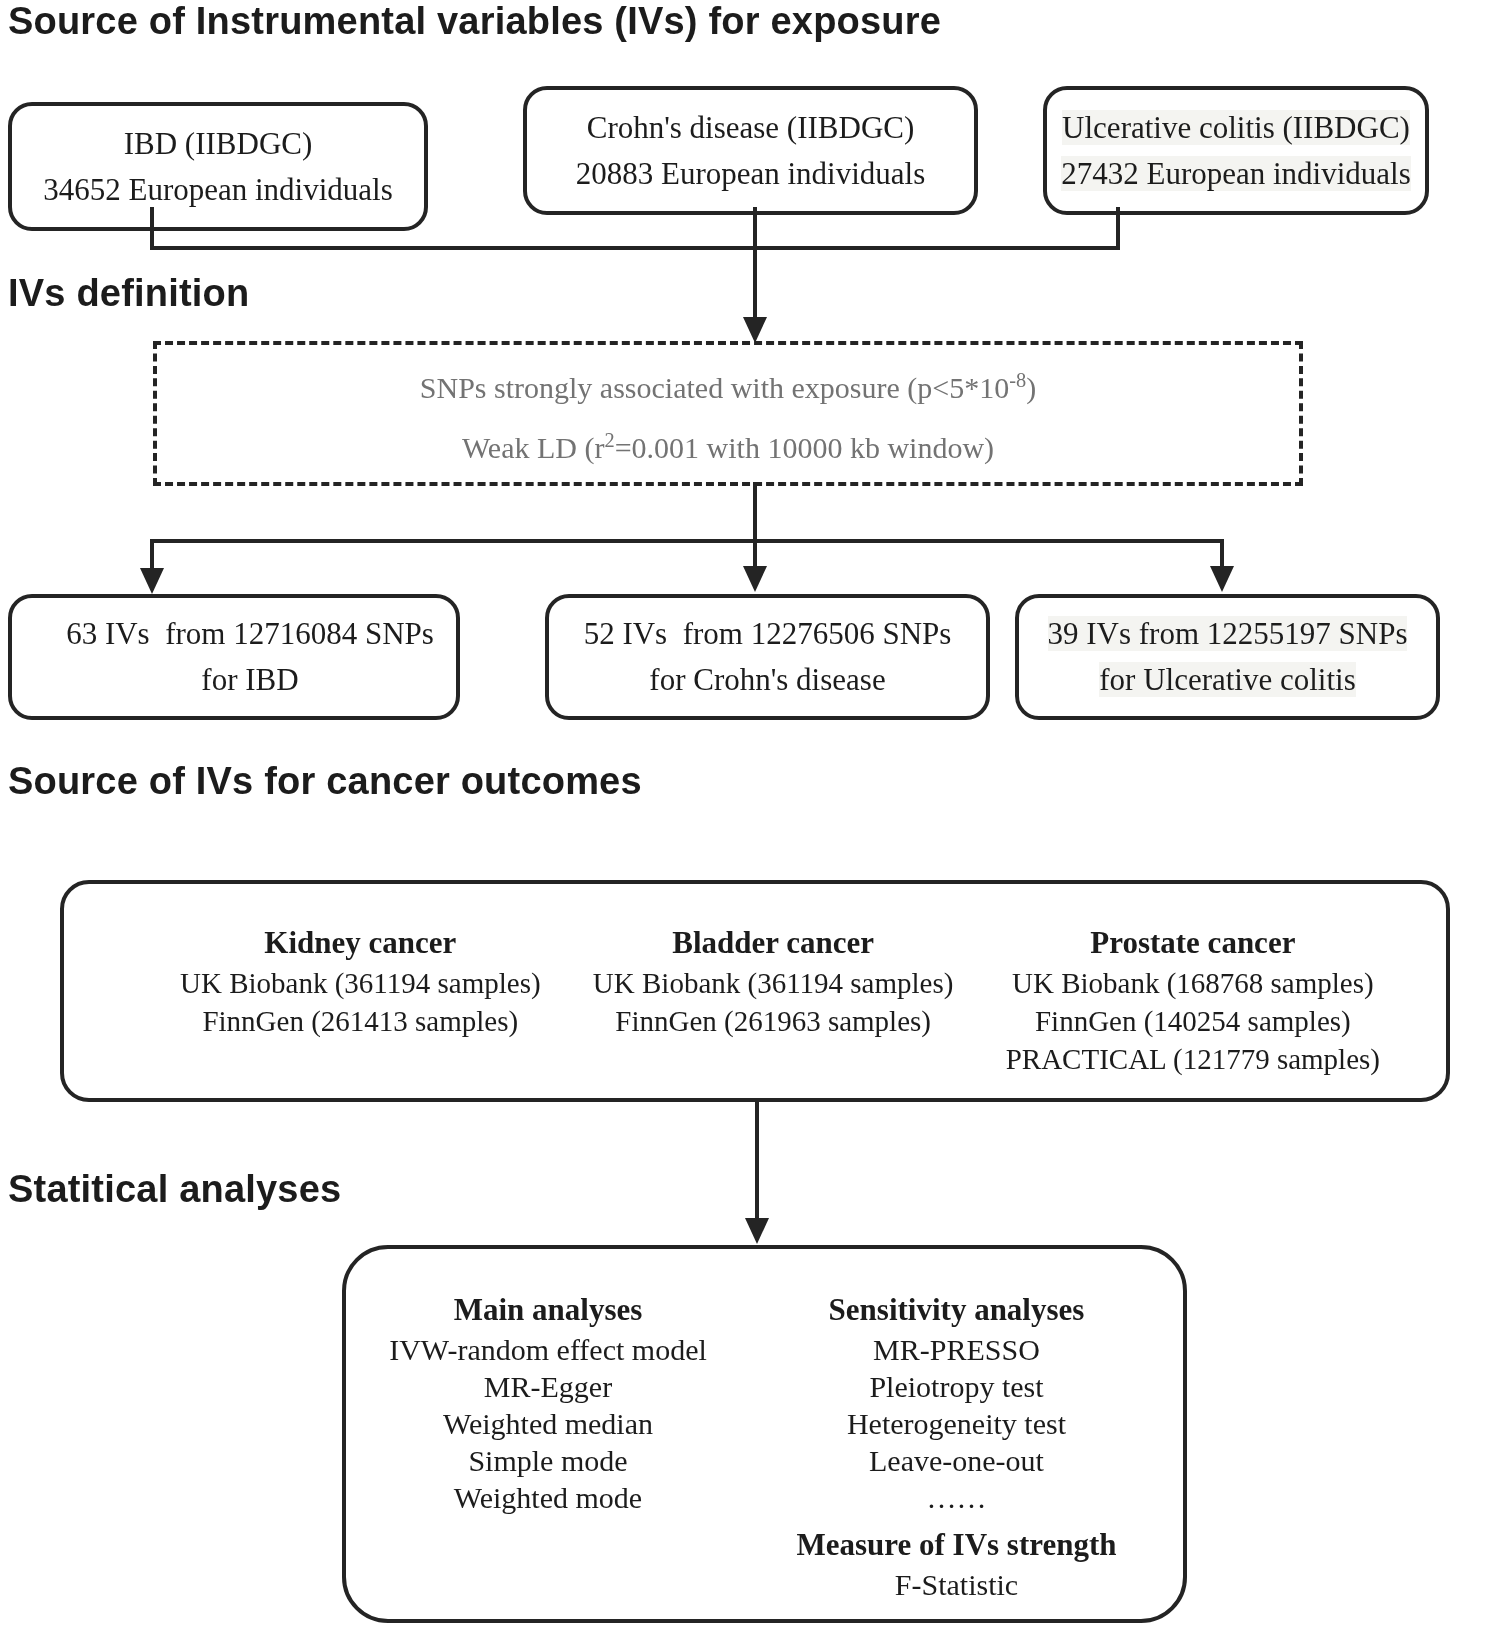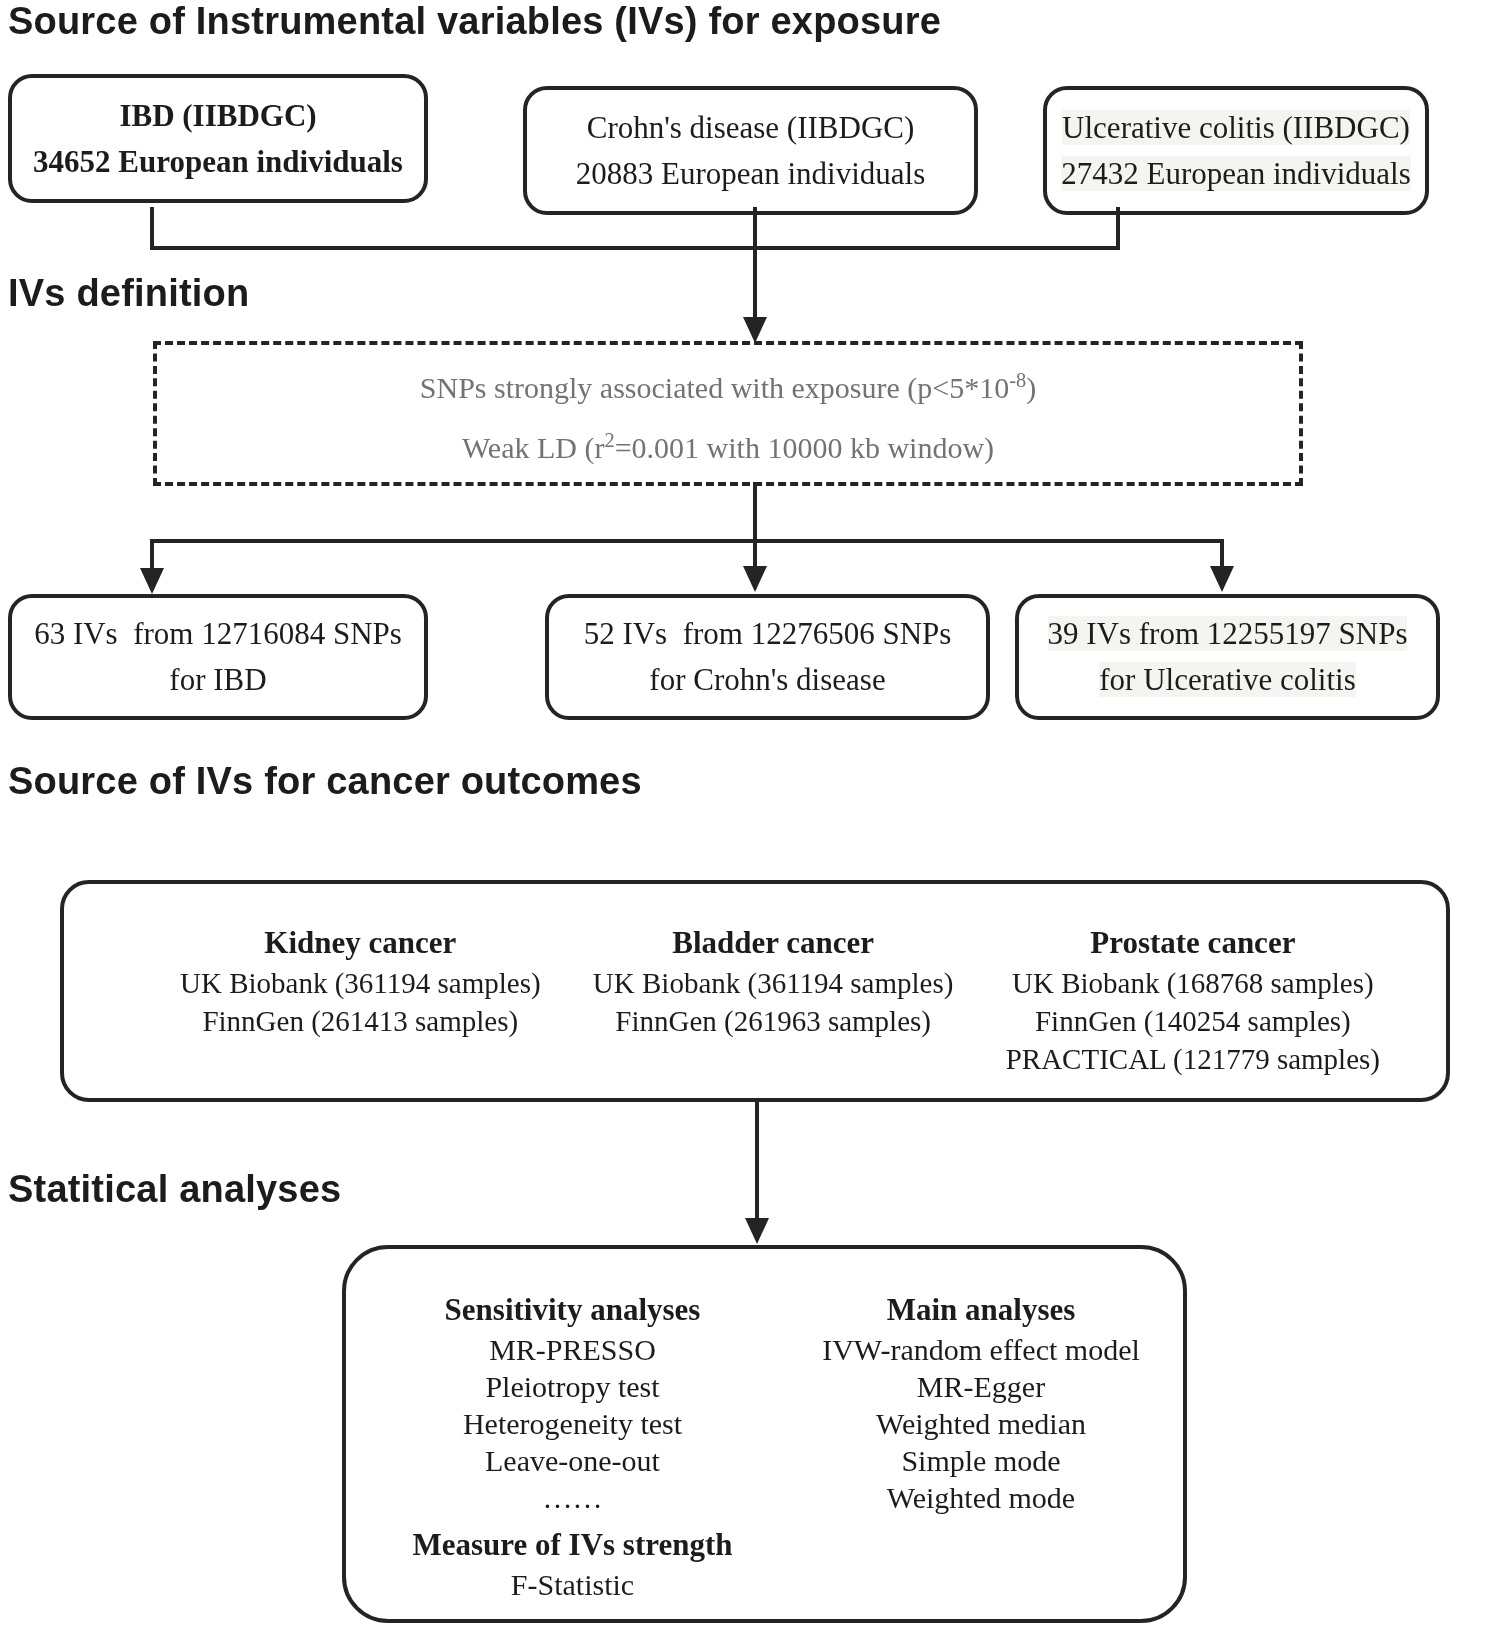--- a/index.html
+++ b/index.html
@@ -40,21 +40,21 @@
   .colline{font-size:29px;line-height:38px;color:#1c1c1c;white-space:nowrap;}
   .statsline{font-size:30px;line-height:37px;color:#1c1c1c;white-space:nowrap;}
 </style>
 </head>
 <body>
 
 <div class="canvas">
 
   <div class="heading" style="left:8px;top:0px;">Source of Instrumental variables (IVs) for exposure</div>
 
-  <div class="nodebox" style="left:8px;top:74px;width:412px;height:121px;font-weight:bold;">
+  <div class="nodebox" style="left:8px;top:102px;width:412px;height:121px;">
     <div class="bline">IBD (IIBDGC)</div>
     <div class="bline">34652 European individuals</div>
   </div>
   <div class="nodebox" style="left:523px;top:86px;width:447px;height:121px;">
     <div class="bline">Crohn's disease (IIBDGC)</div>
     <div class="bline">20883 European individuals</div>
   </div>
   <div class="nodebox" style="left:1043px;top:86px;width:378px;height:121px;">
     <div class="bline"><span class="hl">Ulcerative colitis (IIBDGC)</span></div>
     <div class="bline"><span class="hl">27432 European individuals</span></div>
@@ -75,21 +75,21 @@
 
   <div class="vline" style="left:753px;top:482px;height:61px;"></div>
   <div class="hline" style="left:150px;top:539px;width:1074px;"></div>
   <div class="vline" style="left:150px;top:539px;height:31px;"></div>
   <div class="arrowhead" style="left:140px;top:568px;"></div>
   <div class="vline" style="left:753px;top:539px;height:29px;"></div>
   <div class="arrowhead" style="left:743px;top:566px;"></div>
   <div class="vline" style="left:1220px;top:539px;height:29px;"></div>
   <div class="arrowhead" style="left:1210px;top:566px;"></div>
 
-  <div class="nodebox" style="left:8px;top:594px;width:412px;height:118px;">
+  <div class="nodebox" style="left:8px;top:594px;width:412px;height:118px;padding-left:32px;">
     <div class="bline">63 IVs  from 12716084 SNPs</div>
     <div class="bline">for IBD</div>
   </div>
   <div class="nodebox" style="left:545px;top:594px;width:437px;height:118px;">
     <div class="bline">52 IVs  from 12276506 SNPs</div>
     <div class="bline">for Crohn's disease</div>
   </div>
   <div class="nodebox" style="left:1015px;top:594px;width:417px;height:118px;">
     <div class="bline"><span class="hl">39 IVs from 12255197 SNPs</span></div>
     <div class="bline"><span class="hl">for Ulcerative colitis</span></div>
@@ -115,33 +115,33 @@
       <div class="colline">PRACTICAL (121779 samples)</div>
     </div>
   </div>
 
   <div class="vline" style="left:755px;top:1102px;height:118px;"></div>
   <div class="arrowhead" style="left:745px;top:1218px;"></div>
 
   <div class="heading" style="left:8px;top:1168px;">Statitical analyses</div>
 
   <div class="bigbox" style="left:342px;top:1245px;width:845px;height:378px;border-radius:46px;padding:40px 10px 10px 10px;">
+    <div class="col" style="width:47%;">
+      <div class="coltitle">Main analyses</div>
+      <div class="statsline">IVW-random effect model</div>
+      <div class="statsline">MR-Egger</div>
+      <div class="statsline">Weighted median</div>
+      <div class="statsline">Simple mode</div>
+      <div class="statsline">Weighted mode</div>
+    </div>
     <div class="col" style="width:53%;">
       <div class="coltitle">Sensitivity analyses</div>
       <div class="statsline">MR-PRESSO</div>
       <div class="statsline">Pleiotropy test</div>
       <div class="statsline">Heterogeneity test</div>
       <div class="statsline">Leave-one-out</div>
       <div class="statsline">……</div>
       <div class="coltitle" style="margin-top:8px;">Measure of IVs strength</div>
       <div class="statsline">F-Statistic</div>
     </div>
-    <div class="col" style="width:47%;">
-      <div class="coltitle">Main analyses</div>
-      <div class="statsline">IVW-random effect model</div>
-      <div class="statsline">MR-Egger</div>
-      <div class="statsline">Weighted median</div>
-      <div class="statsline">Simple mode</div>
-      <div class="statsline">Weighted mode</div>
-    </div>
   </div>
 
 </div>
 
 </body></html>

